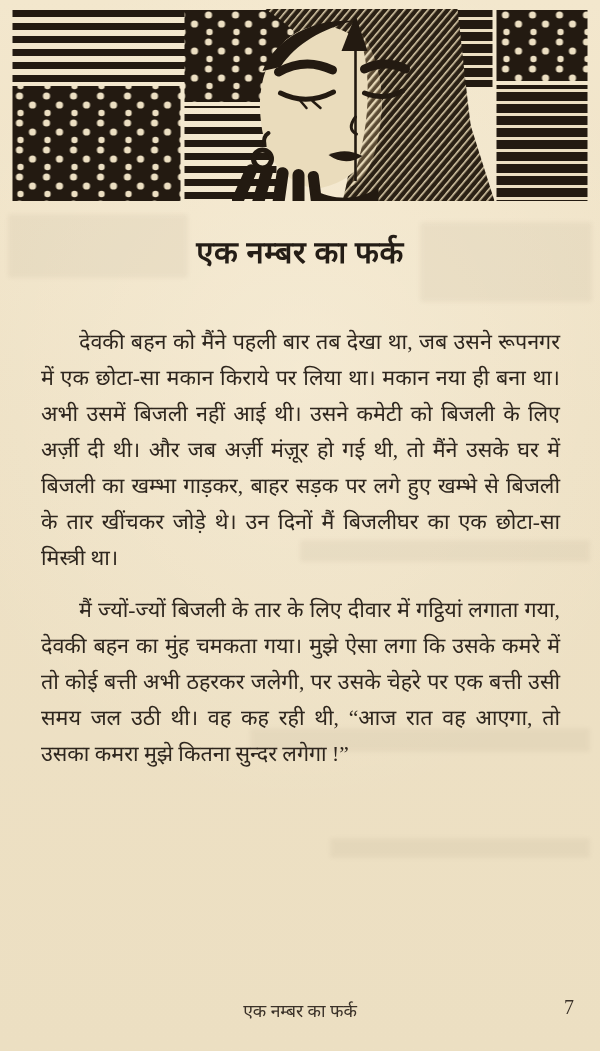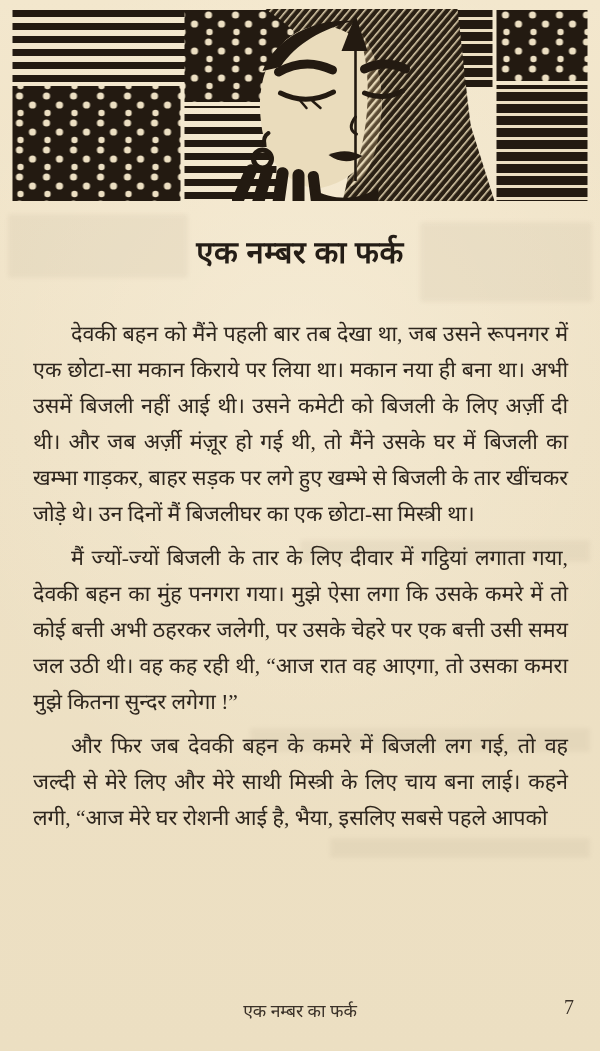--- a/index.html
+++ b/index.html
@@ -42,21 +42,21 @@
     letter-spacing: 0.5px;
     color: #241d16;
   }
   .body-text {
     position: absolute;
     top: 308px;
     left: 25px;
     width: 551px;
   }
   .body-text p {
-    margin: 8px;
+    margin: 16px;
     font-size: 21.5px;
     line-height: 36px;
     text-align: justify;
     text-indent: 38px;
     color: #2e261e;
   }
   .footer {
     position: absolute;
     top: 998px;
     left: 0;
@@ -174,22 +174,21 @@
       </g>
 
       <path d="M300,180 C320,192 348,192 366,178 L366,192 L300,192 Z" fill="#231a11"></path>
     </svg>
   </div>
 
   <h1 class="chapter-title">एक नम्बर का फर्क</h1>
 
   <div class="body-text">
     <p>देवकी बहन को मैंने पहली बार तब देखा था, जब उसने रूपनगर में एक छोटा-सा मकान किराये पर लिया था। मकान नया ही बना था। अभी उसमें बिजली नहीं आई थी। उसने कमेटी को बिजली के लिए अर्ज़ी दी थी। और जब अर्ज़ी मंज़ूर हो गई थी, तो मैंने उसके घर में बिजली का खम्भा गाड़कर, बाहर सड़क पर लगे हुए खम्भे से बिजली के तार खींचकर जोड़े थे। उन दिनों मैं बिजलीघर का एक छोटा-सा मिस्त्री था।</p>
-    <p>मैं ज्यों-ज्यों बिजली के तार के लिए दीवार में गट्ठियां लगाता गया, देवकी बहन का मुंह पनगरा गया। मुझे ऐसा लगा कि उसके कमरे में तो कोई बत्ती अभी ठहरकर जलेगी, पर उसके चेहरे पर एक बत्ती उसी समय जल उठी थी। वह कह रही थी, “आज रात वह आएगा, तो उसका कमरा मुझे कितना सुन्दर लगेगा !”</p>
-    <p>और फिर जब देवकी बहन के कमरे में बिजली लग गई, तो वह जल्दी से मेरे लिए और मेरे साथी मिस्त्री के लिए चाय बना लाई। कहने लगी, “आज मेरे घर रोशनी आई है, भैया, इसलिए सबसे पहले आपको</p>
+    <p>मैं ज्यों-ज्यों बिजली के तार के लिए दीवार में गट्ठियां लगाता गया, देवकी बहन का मुंह चमकता गया। मुझे ऐसा लगा कि उसके कमरे में तो कोई बत्ती अभी ठहरकर जलेगी, पर उसके चेहरे पर एक बत्ती उसी समय जल उठी थी। वह कह रही थी, “आज रात वह आएगा, तो उसका कमरा मुझे कितना सुन्दर लगेगा !”</p>
   </div>
 
   <div class="footer">
     <span class="running-title">एक नम्बर का फर्क</span>
     <span class="page-number">7</span>
   </div>
 
 </div>
 
 </body></html>

